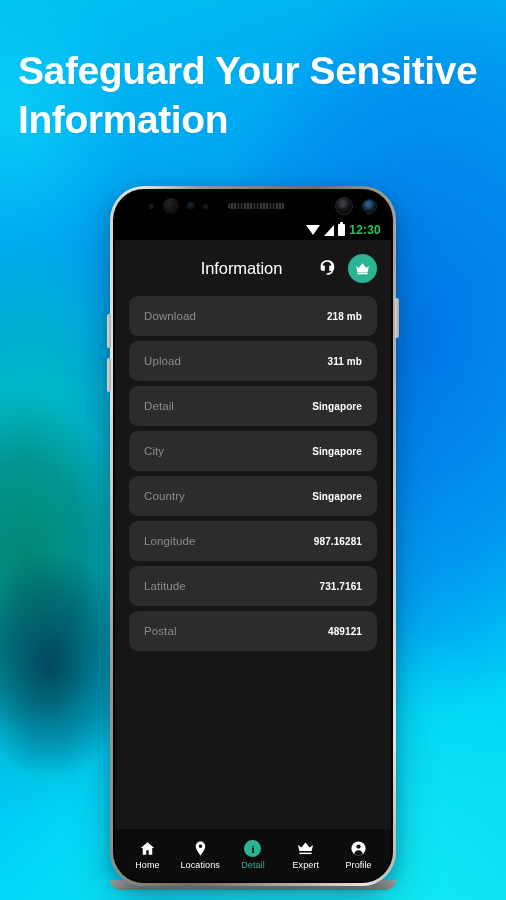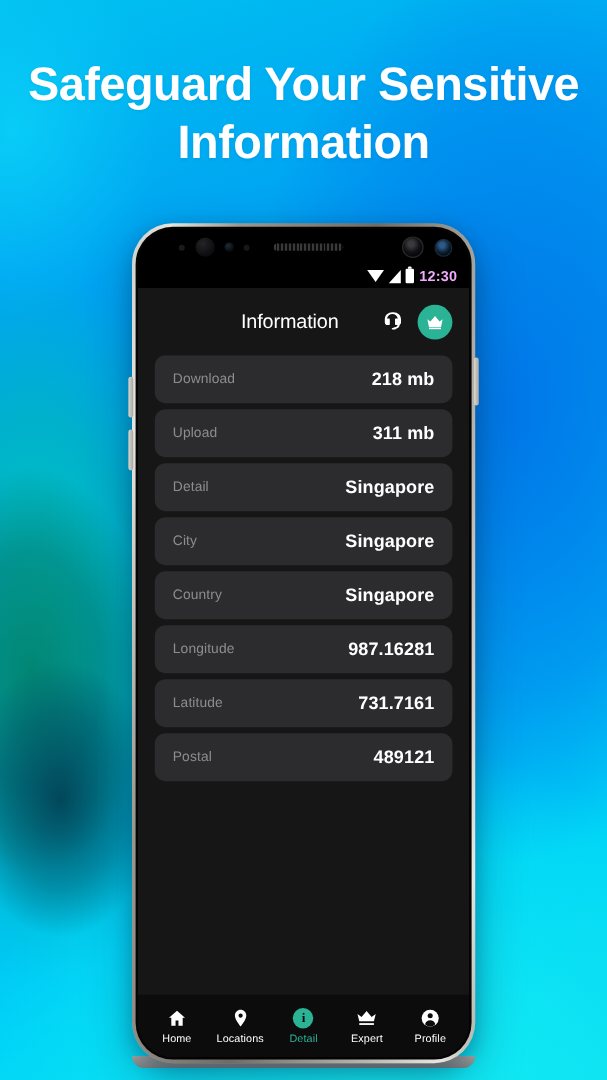--- a/index.html
+++ b/index.html
@@ -49,21 +49,21 @@
   }
   .bg-cyan-topleft {
     background:radial-gradient(ellipse 30% 22% at 2% 12%,
       rgba(10,208,248,0.85) 0%, rgba(10,200,248,0.35) 50%, rgba(0,190,245,0) 80%);
   }
 
   
   .headline {
     position:absolute;
     left:0; right:0; top:46px;
-    text-align:center;
+    text-align:left;
     color:#ffffff;
     font-size:39px;
     line-height:49px;
     font-weight:bold;
     letter-spacing:-0.4px;
     z-index:6;
     text-shadow:0 1px 3px rgba(0,60,120,0.10);
     padding:0 18px;
   }
 
@@ -153,21 +153,21 @@
     border-bottom:11px solid #fff;
   }
   .sb-batt {
     width:7px; height:12px;
     background:#fff; border-radius:1px; position:relative;
   }
   .sb-batt::before{
     content:""; position:absolute; top:-2px; left:2px;
     width:3px; height:2px; background:#fff; border-radius:1px 1px 0 0;
   }
-  .sb-time { color:#f0abfc; font-size:12px; font-weight:bold; letter-spacing:0.2px; }
+  .sb-time { color:#22c55e; font-size:12px; font-weight:bold; letter-spacing:0.2px; }
 
   
   .app {
     flex:1 1 auto;
     background:#161617;
     display:flex; flex-direction:column;
     min-height:0;
   }
 
   
@@ -218,21 +218,21 @@
     display:flex; align-items:center; justify-content:space-between;
     padding:0 15px;
   }
   .info-label {
     color:#8d8d90;
     font-size:11.5px;
     letter-spacing:0.1px;
   }
   .info-value {
     color:#ffffff;
-    font-size:15px;
+    font-size:10px;
     font-weight:bold;
     letter-spacing:0.1px;
   }
 
   
   .bottom-nav {
     flex:0 0 auto;
     height:52px;
     background:#0c0c0d;
     display:flex; align-items:center; justify-content:space-around;

